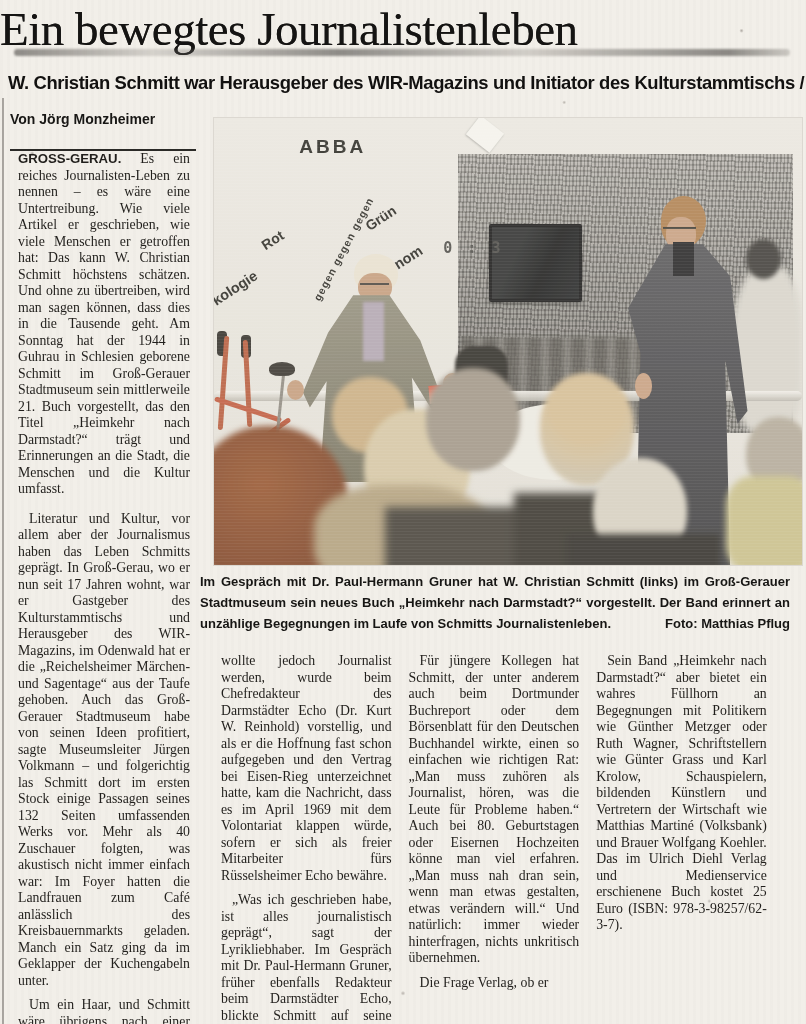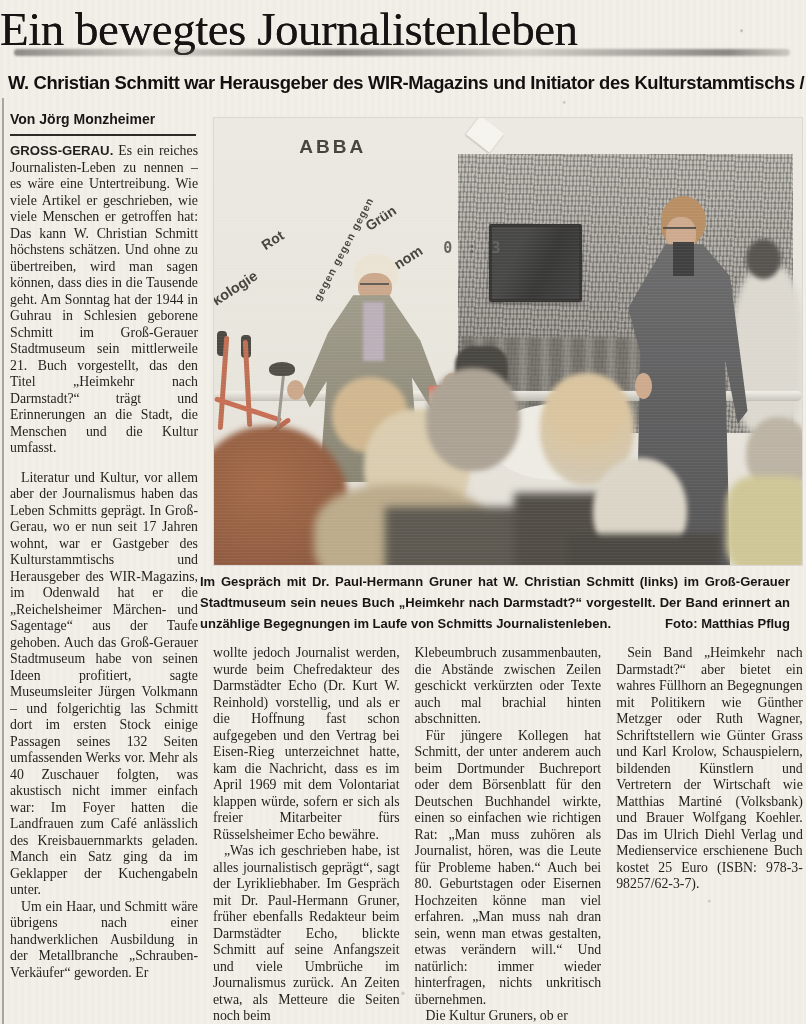--- a/index.html
+++ b/index.html
@@ -24,23 +24,23 @@
     text-shadow:0 0 .6px #3a3835;letter-spacing:-.5px;}
   .title-smudge{position:absolute;top:49px;left:14px;width:776px;height:7px;border-radius:4px;
     background:linear-gradient(90deg, rgba(75,72,68,.6), rgba(130,126,120,.25) 18%, rgba(60,58,55,.55) 42%,
       rgba(135,130,124,.3) 66%, rgba(70,68,64,.6) 92%, rgba(120,116,110,.3));
     filter:blur(1.3px);}
   .subtitle{position:absolute;top:71px;left:8px;width:798px;margin:0;
     font-family:"Liberation Sans", sans-serif;font-weight:bold;font-size:19px;line-height:24px;
     letter-spacing:-.4px;white-space:nowrap;transform:scaleX(.97);transform-origin:left center;color:#121110;}
   .byline{position:absolute;top:111px;left:10px;width:186px;
     font-family:"Liberation Sans", sans-serif;font-weight:bold;font-size:14px;
-    padding-bottom:7px;border-bottom:2px solid #2b2a27;color:#181715;}
+    padding-bottom:22px;border-bottom:2px solid #2b2a27;color:#181715;}
   .col-left{position:absolute;top:143px;left:10px;width:188px;height:881px;overflow:hidden;}
-  .bodytext{margin:0;font-size:13.8px;line-height:16.5px;text-align:justify;color:#211f1c;}
+  .bodytext{margin:8px;font-size:13.8px;line-height:16.5px;text-align:justify;color:#211f1c;}
   .indent{text-indent:11px;}
   .lead{font-family:"Liberation Sans", sans-serif;font-weight:bold;font-size:13.2px;}
   .crosshead{margin:13px 0 7px 0;font-family:"Liberation Sans", sans-serif;font-weight:bold;
     font-size:16.5px;line-height:20px;color:#141311;}
   .crosshead span{display:block;}
   
   .photo{position:absolute;left:213px;top:117px;width:590px;height:449px;overflow:hidden;
     background:linear-gradient(180deg,#edebe6 0%,#e9e6e0 55%,#e4e1da 100%);border:1px solid #dcd8d1;box-sizing:border-box;}
   .photo *{position:absolute;}
   .mural{left:41.5%;top:8%;width:57%;height:62.5%;
@@ -115,21 +115,21 @@
   .chairpost{left:92.5%;top:71%;width:2%;height:15%;background:#6e6a64;transform:rotate(10deg);}
   .photo-tint{left:0;top:0;right:0;bottom:0;pointer-events:none;
     background:
       repeating-linear-gradient(0deg, rgba(255,255,255,.05) 0 1px, transparent 1px 3px),
       rgba(233,222,203,.16);}
   
   .caption{position:absolute;left:200px;top:571px;width:590px;
     font-family:"Liberation Sans", sans-serif;font-weight:bold;font-size:13px;line-height:21px;
     text-align:justify;color:#171614;}
   .credit{position:absolute;right:0;top:42px;font-weight:bold;}
-  .bottom{position:absolute;left:213px;top:645px;width:590px;height:379px;display:flex;gap:15px;overflow:hidden;}
+  .bottom{position:absolute;left:213px;top:645px;width:590px;height:379px;display:flex;gap:1px;overflow:hidden;}
   .bcol{width:186.6px;overflow:hidden;}
 </style>
 </head>
 <body>
 
 <div class="left-rule"></div>
 
 <h1 class="title">Ein bewegtes Journalistenleben</h1>
 <div class="title-smudge"></div>
 <h2 class="subtitle">W. Christian Schmitt war Herausgeber des WIR-Magazins und Initiator des Kulturstammtischs / Neues Buch</h2>
@@ -208,20 +208,19 @@
   <span>Im Gespräch mit Dr. Paul-Hermann Gruner hat W. Christian Schmitt (links) im Groß-Gerauer Stadtmuseum sein neues Buch „Heimkehr nach Darmstadt?“ vorgestellt. Der Band erinnert an unzählige Begegnungen im Laufe von Schmitts Journalistenleben.</span>
   <span class="credit">Foto: Matthias Pflug</span>
 </div>
 
 <div class="bottom">
   <div class="bcol">
     <p class="bodytext">wollte jedoch Journalist werden, wurde beim Chefredakteur des Darmstädter Echo (Dr. Kurt W. Reinhold) vorstellig, und als er die Hoffnung fast schon aufgegeben und den Vertrag bei Eisen-Rieg unterzeichnet hatte, kam die Nachricht, dass es im April 1969 mit dem Volontariat klappen würde, sofern er sich als freier Mitarbeiter fürs Rüsselsheimer Echo bewähre.</p>
     <p class="bodytext indent">„Was ich geschrieben habe, ist alles journalistisch geprägt“, sagt der Lyrikliebhaber. Im Gespräch mit Dr. Paul-Hermann Gruner, früher ebenfalls Redakteur beim Darmstädter Echo, blickte Schmitt auf seine Anfangszeit und viele Umbrüche im Journalismus zurück. An Zeiten etwa, als Metteure die Seiten noch beim</p>
   </div>
   <div class="bcol">
-    <p class="bodytext">Klebeumbruch zusammenbauten, die Abstände zwischen Zeilen geschickt verkürzten oder Texte auch mal brachial hinten abschnitten.</p>
     <p class="bodytext indent">Für jüngere Kollegen hat Schmitt, der unter anderem auch beim Dortmunder Buchreport oder dem Börsenblatt für den Deutschen Buchhandel wirkte, einen so einfachen wie richtigen Rat: „Man muss zuhören als Journalist, hören, was die Leute für Probleme haben.“ Auch bei 80. Geburtstagen oder Eisernen Hochzeiten könne man viel erfahren. „Man muss nah dran sein, wenn man etwas gestalten, etwas verändern will.“ Und natürlich: immer wieder hinterfragen, nichts unkritisch übernehmen.</p>
-    <p class="bodytext indent">Die Kultur Gruners, ob er</p>
+    <p class="bodytext indent">Die Frage Verlag, ob er</p>
   </div>
   <div class="bcol">
     <p class="bodytext indent">Sein Band „Heimkehr nach Darmstadt?“ aber bietet ein wahres Füllhorn an Begegnungen mit Politikern wie Günther Metzger oder Ruth Wagner, Schriftstellern wie Günter Grass und Karl Krolow, Schauspielern, bildenden Künstlern und Vertretern der Wirtschaft wie Matthias Martiné (Volksbank) und Brauer Wolfgang Koehler. Das im Ulrich Diehl Verlag und Medienservice erschienene Buch kostet 25 Euro (ISBN: 978-3-98257/62-3-7).</p>
   </div>
 </div>
 
 </body></html>

